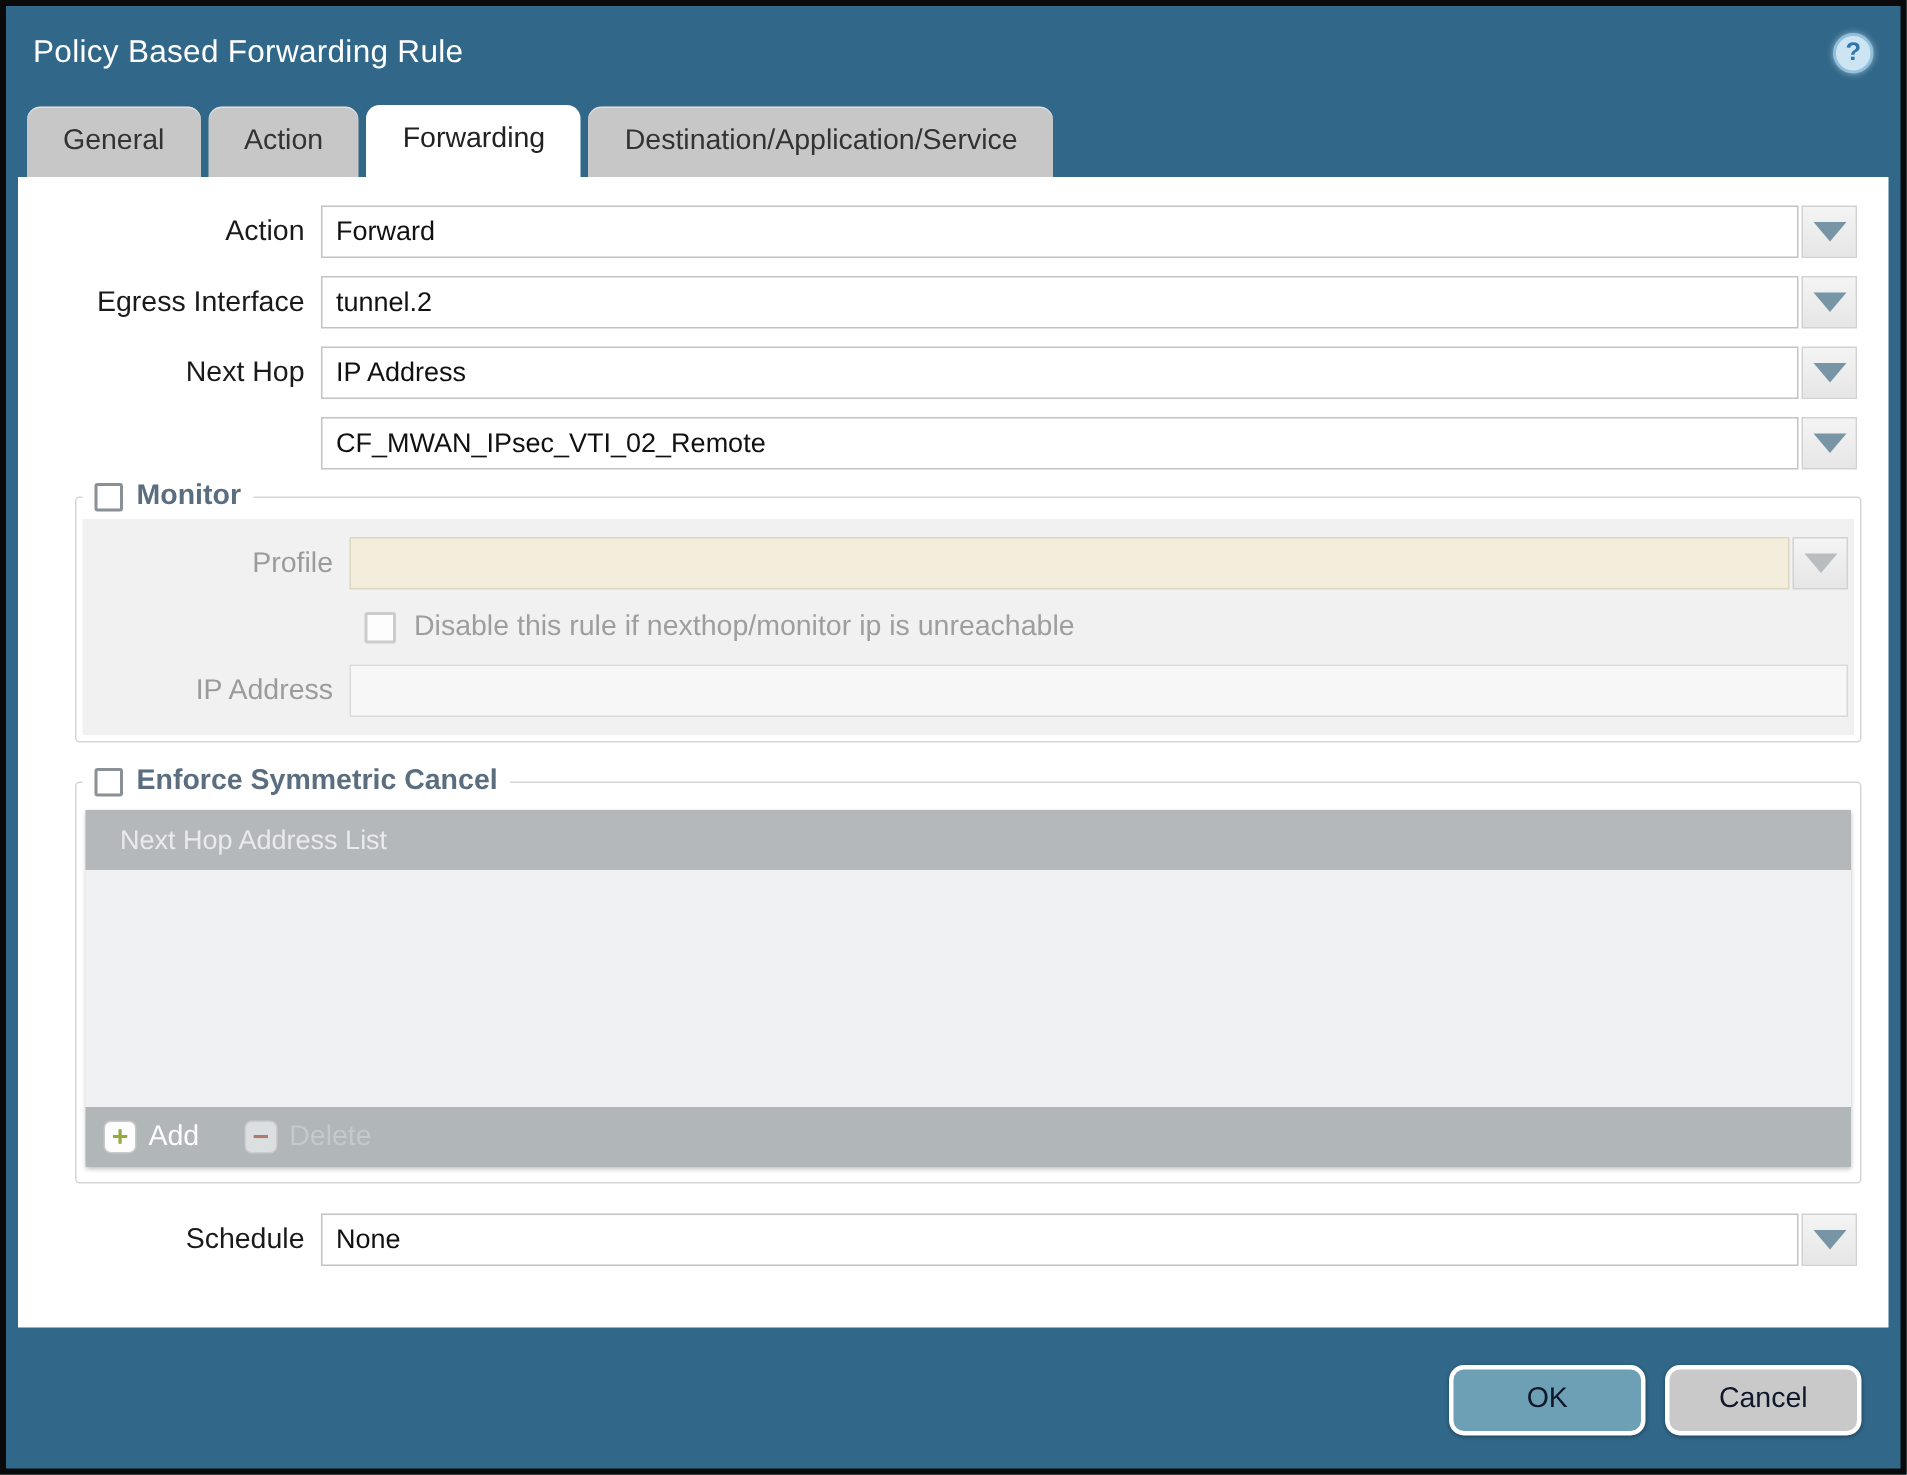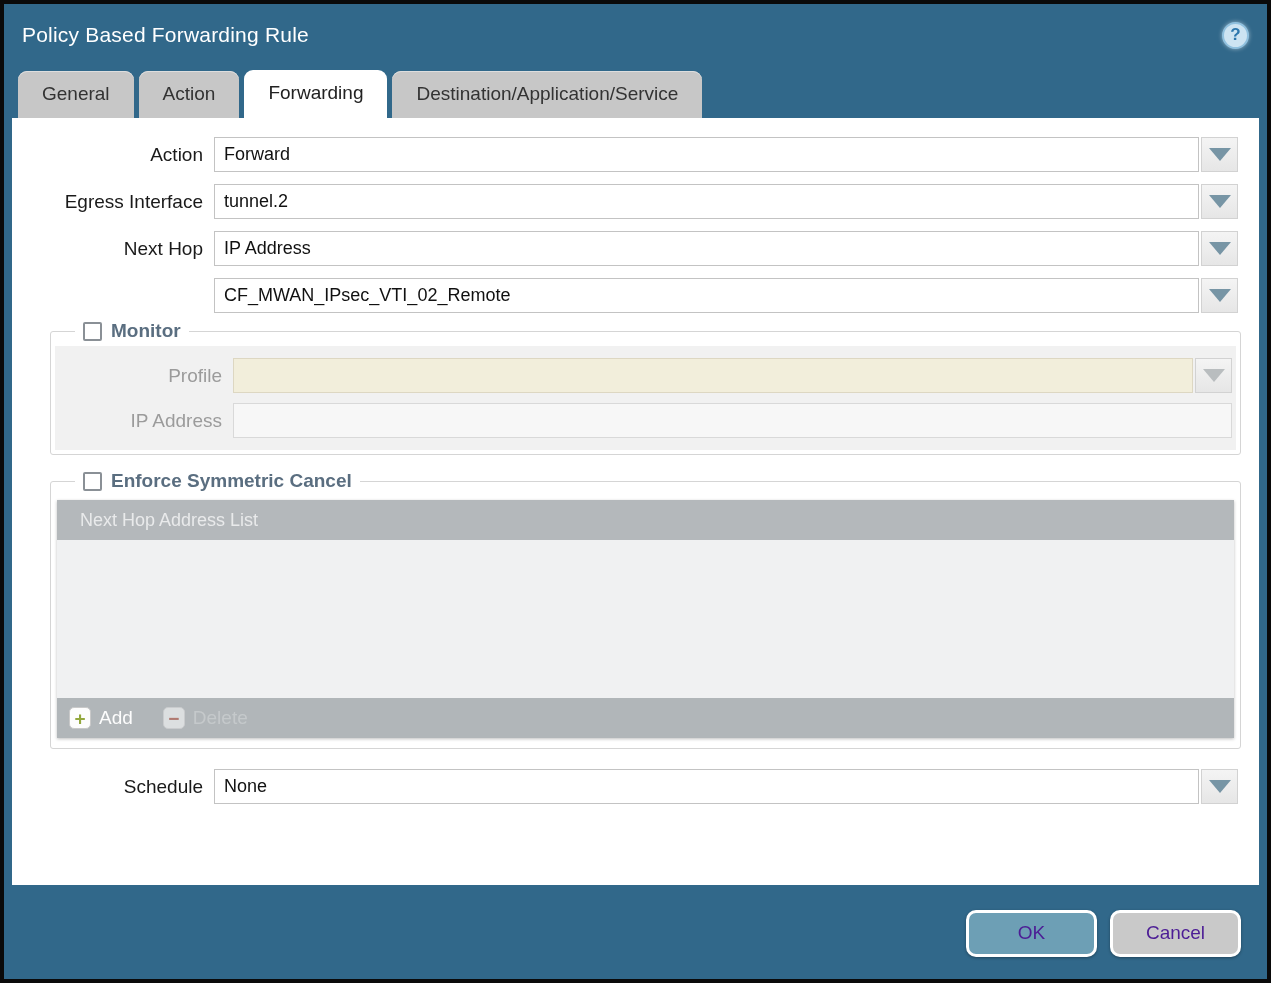--- a/index.html
+++ b/index.html
@@ -82,21 +82,21 @@
   }
   .ddbtn.disabled .arrow { border-top-color:#b9bdbf; }
 
   
   .fs {
     border:1px solid #d5d5d5; border-radius:3px;
     margin:4px 18px 14px 38px; position:relative;
     padding:14px 4px 4px 4px;
   }
   .fs-legend {
-    position:absolute; top:-12px; left:24px;
+    position:absolute; top:-12px; left:4px;
     background:#fff; padding:0 8px;
     display:flex; align-items:center; gap:9px;
   }
   .fs-legend .cb {
     width:19px; height:19px; background:#fff;
     border:2px solid #8a9096; border-radius:2px; cursor:pointer;
   }
   .fs-legend .cap { font-size:19px; font-weight:bold; color:#5a6e80; }
 
   
@@ -146,21 +146,21 @@
   .schedule-row { margin-top:20px; }
 
   
   .footerbar {
     position:absolute; left:0; right:0; bottom:0; height:92px;
     display:flex; align-items:center; justify-content:flex-end;
     gap:13px; padding-right:26px;
   }
   .btn {
     width:131px; height:47px; border-radius:10px;
-    border:3px solid #fff; font-size:19px; color:#4c1d95;
+    border:3px solid #fff; font-size:19px; color:#0f172a;
     display:flex; align-items:center; justify-content:center;
     cursor:pointer; box-shadow:0 1px 3px rgba(0,0,0,.35);
   }
   .btn.ok { background:#6d9fb5; }
   .btn.cancel { background:#c9c9c9; }
 </style>
 </head>
 <body>
 
 <div class="window">
@@ -227,20 +227,24 @@
       <div class="panel">
         <div class="prow">
           <div class="plbl">Profile</div>
           <div class="field" style="margin-right:4px;">
             <div class="tbox cream"></div>
             <div class="ddbtn disabled">
               <span class="arrow"></span>
             </div>
           </div>
         </div>
+        <div class="cbrow">
+          <span class="cb-dis"></span>
+          <span class="cbtext">Disable this rule if nexthop/monitor ip is unreachable</span>
+        </div>
         <div class="prow">
           <div class="plbl">IP Address</div>
           <div class="field" style="margin-right:4px;">
             <div class="tbox off"></div>
           </div>
         </div>
       </div>
     </div>
 
     <div class="fs" style="margin-top:26px;">

